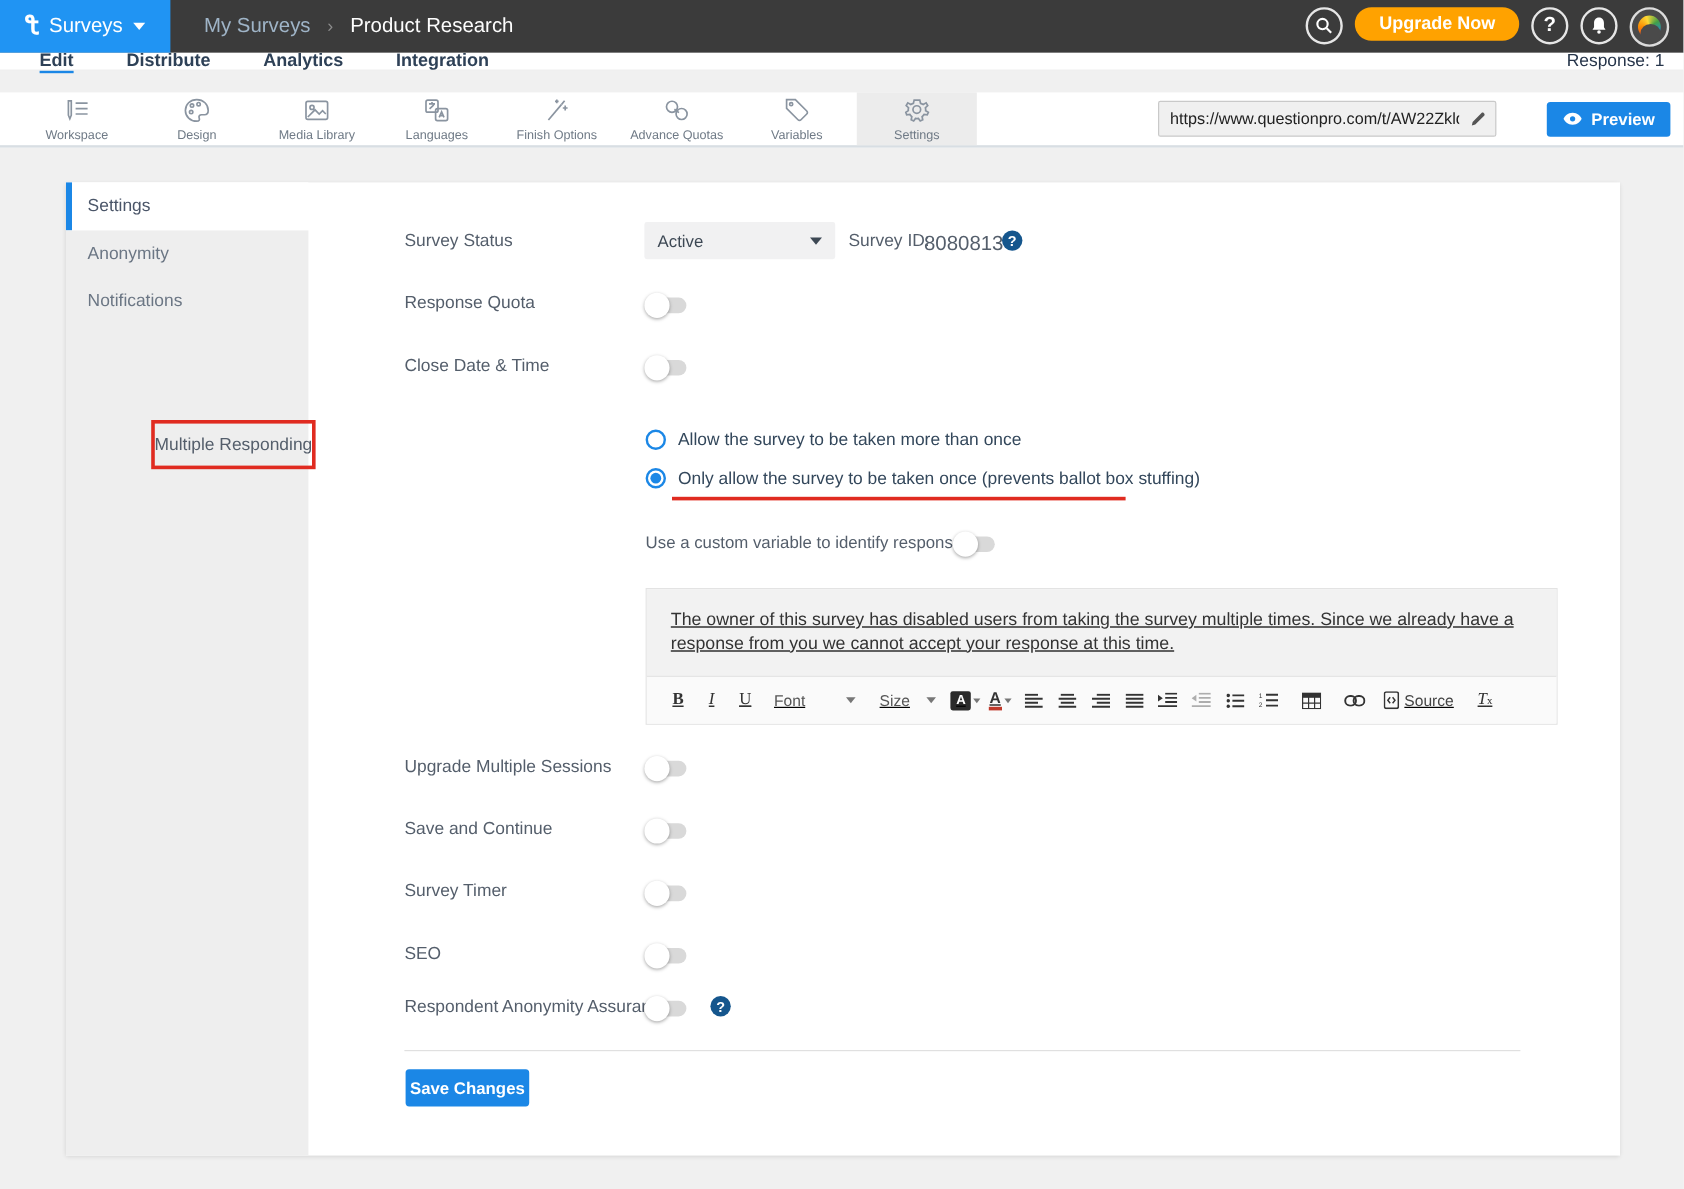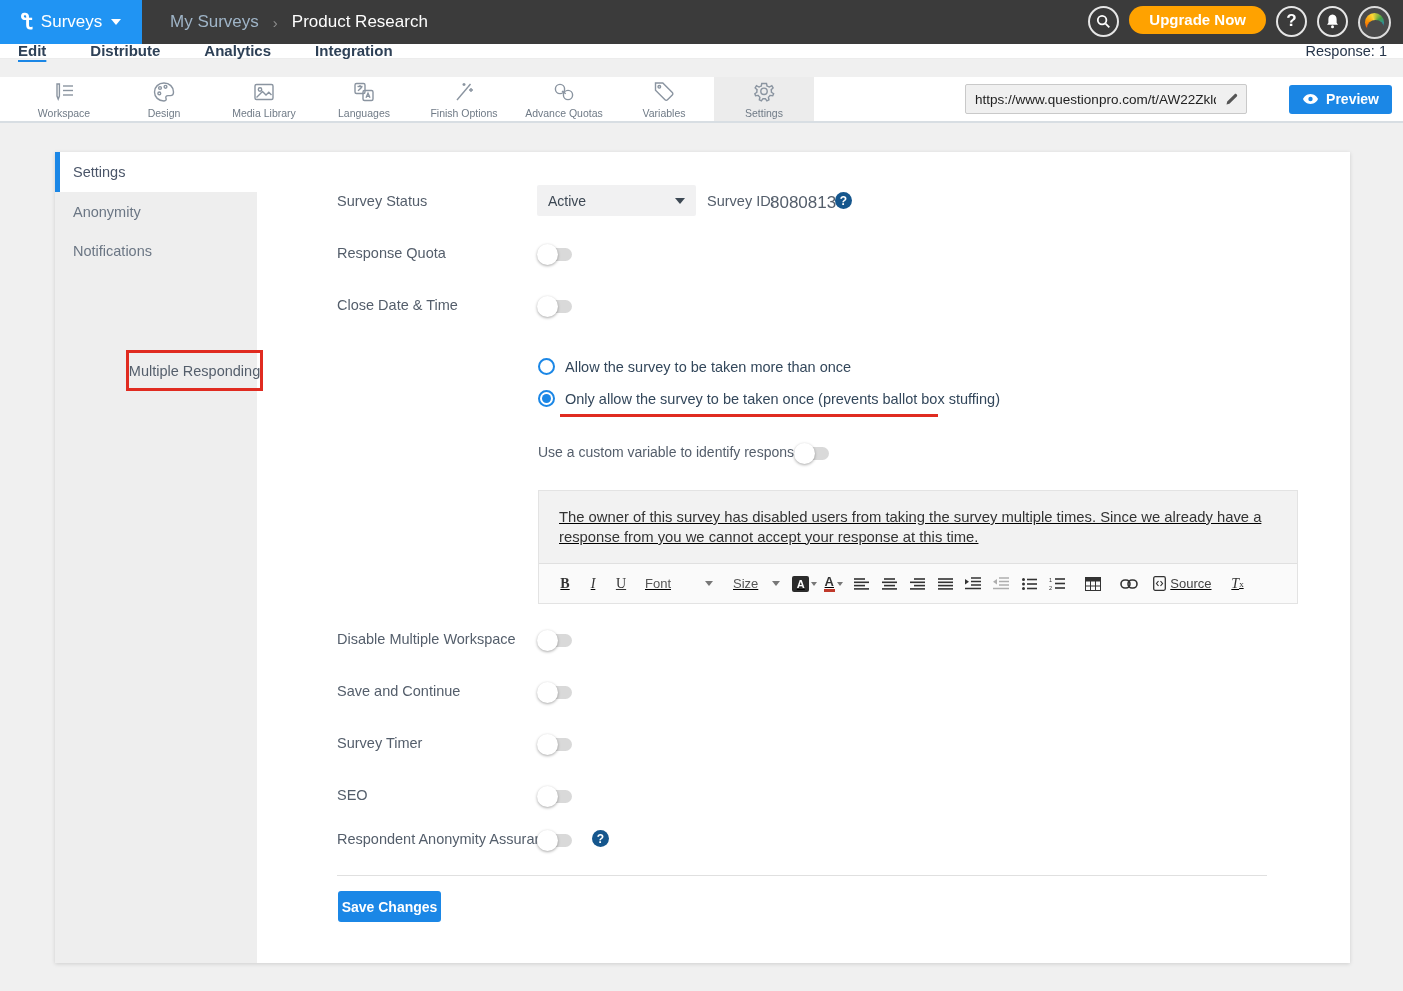--- a/index.html
+++ b/index.html
@@ -20,21 +20,21 @@
   .circle-btn { width:31px; height:31px; border-radius:50%; border:2px solid #e6e6e6; display:flex; align-items:center; justify-content:center; color:#fff; cursor:pointer; background:transparent; flex:none; }
   .circle-btn svg { display:block; }
   .help-circle { font-size:17px; font-weight:bold; color:#fff; }
   .upgrade-btn { height:28px; padding:0 20px; border:none; border-radius:14px; background:#ffa200; color:#fff; font-size:15px; font-weight:bold; cursor:pointer; font-family:"Liberation Sans", sans-serif; }
   .avatar { width:33px; height:33px; border-radius:50%; border:2px solid #dcdcdc; background:#4a4a4a; position:relative; overflow:hidden; cursor:pointer; flex:none; }
   .avatar .rainbow { position:absolute; left:5px; top:5px; width:19px; height:19px; border-radius:50%;
     background:conic-gradient(from 200deg, #e53935, #fb8c00, #fdd835, #43a047, #1e88e5, #e53935); }
   .avatar .rainbow::after { content:""; position:absolute; left:2px; top:7px; width:17px; height:16px; border-radius:50%; background:#4a4a4a; }
 
   
-  .navrow { position:absolute; top:44px; left:0; width:1403px; height:15px; background:#fff; display:flex; align-items:center; border-bottom:1px solid #ececec; }
+  .navrow { position:absolute; top:44px; left:0; width:1403px; height:15px; background:#fff; display:flex; align-items:center; border-bottom:1px solid #ececec;padding-left:15px; }
   .nav-tabs { display:flex; gap:44px; margin-left:18px; }
   .nav-tab { color:#2e4157; font-size:15px; font-weight:600; cursor:pointer; padding-bottom:2px; }
   .nav-tab.active { text-decoration:underline; text-decoration-color:#1b87e6; text-underline-offset:4px; text-decoration-thickness:2px; }
   .response-count { margin-left:auto; margin-right:16px; color:#26354a; font-size:14.5px; }
 
   
   .toolbar { position:absolute; top:77px; left:0; width:1403px; height:46px; background:#fff; border-bottom:2px solid #d8dee3; display:flex; align-items:stretch; }
   .tool-item { width:100px; display:flex; flex-direction:column; align-items:center; justify-content:center; gap:3px; cursor:pointer; color:#8a94a0; }
   .tool-item:first-child { margin-left:14px; }
   .tool-item.active { background:#ececec; }
@@ -413,21 +413,21 @@
           <svg width="13" height="15" viewBox="0 0 13 15">
               <rect x="0.7" y="0.7" width="11.6" height="13.6" rx="1.5" fill="none" stroke="#333" stroke-width="1.3"></rect>
               <path d="M5.5 5 L3.5 7.5 L5.5 10 M7.5 5 L9.5 7.5 L7.5 10" fill="none" stroke="#333" stroke-width="1.2"></path>
             </svg>
           <span class="src-label">Source</span>
         </span>
         <span class="ebtn italic" style="margin-left:10px;">T<sub style="font-size:9px; font-style:normal;">x</sub></span>
       </div>
     </div>
 
-    <span class="field-label" style="left:282px; top:479px;">Disable Multiple Workspace</span>
+    <span class="field-label" style="left:282px; top:479px;">Upgrade Multiple Sessions</span>
     <div class="toggle" style="left:485px; top:482px;">
         <div class="knob"></div>
       </div>
 
     <span class="field-label" style="left:282px; top:531px;">Save and Continue</span>
     <div class="toggle" style="left:485px; top:534px;">
         <div class="knob"></div>
       </div>
 
     <span class="field-label" style="left:282px; top:583px;">Survey Timer</span>

